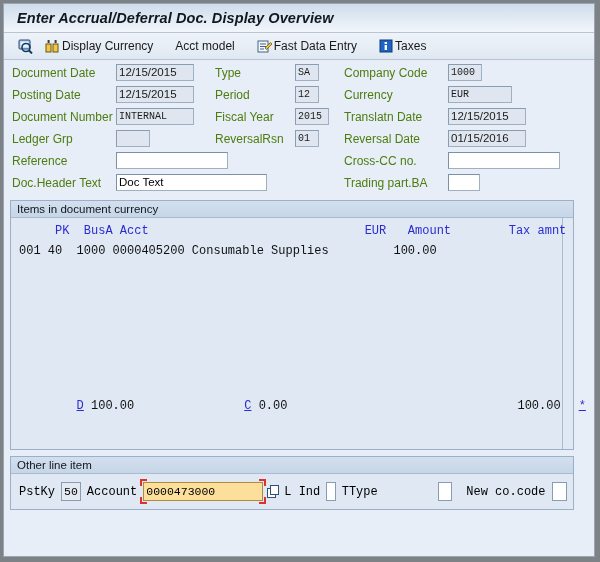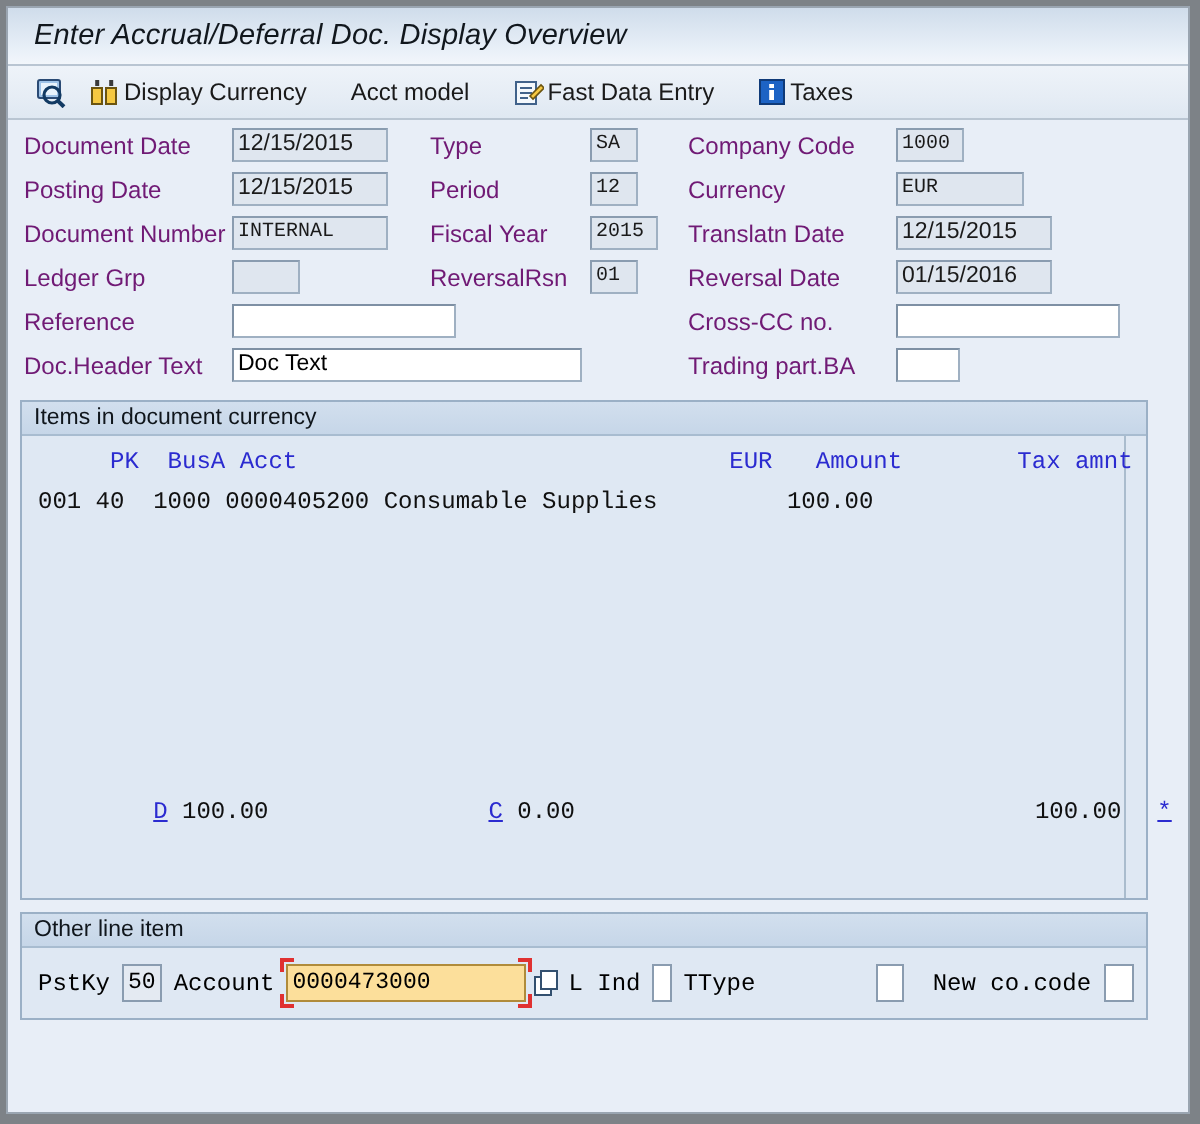--- a/index.html
+++ b/index.html
@@ -30,21 +30,21 @@
   #titlebar {
     height: 29px;
     background: linear-gradient(to bottom, #cfdceb 0%, #dde7f2 40%, #e9f0f8 75%, #f2f6fb 100%);
     border-bottom: 1px solid #b9c5d2;
     display: flex;
     align-items: center;
     padding-left: 13px;
     box-sizing: border-box;
   }
   #titlebar .title {
-    font-weight: normal;
+    font-weight: bold;
     font-style: italic;
     font-size: 14.5px;
     color: #11171d;
     letter-spacing: .1px;
   }
   
   #toolbar {
     height: 27px;
     background: linear-gradient(to bottom, #eef3f9 0%, #e6edf5 60%, #dfe8f2 100%);
     border-bottom: 1px solid #b9c5d2;
@@ -69,21 +69,21 @@
   
   #form {
     position: relative;
     padding-top: 4px;
     height: 124px;
     box-sizing: border-box;
   }
   .lbl-static {
     position: absolute;
     font-size: 12px;
-    color: #701a75;
+    color: #4d7c0f;
     white-space: nowrap;
     line-height: 15px;
   }
   .fld {
     position: absolute;
     box-sizing: border-box;
     font-family: "Liberation Sans", sans-serif;
     font-size: 11.5px;
     line-height: 15px;
     height: 17px;
@@ -253,21 +253,21 @@
     <span class="lbl-static" style="left:8px;  top:50px;">Document Number</span>
     <span class="lbl-static" style="left:8px;  top:72px;">Ledger Grp</span>
     <span class="lbl-static" style="left:8px;  top:94px;">Reference</span>
     <span class="lbl-static" style="left:8px;  top:116px;">Doc.Header Text</span>
 
     <div class="fld ro" style="left:112px; top:4px;  width:78px;">12/15/2015</div>
     <div class="fld ro" style="left:112px; top:26px; width:78px;">12/15/2015</div>
     <div class="fld ro mono" style="left:112px; top:48px; width:78px;">INTERNAL</div>
     <div class="fld ro" style="left:112px; top:70px; width:34px;"></div>
     <div class="fld rw" style="left:112px; top:92px; width:112px;"></div>
-    <div class="fld rw" style="left:112px; top:114px;width:175px;">Doc Text</div>
+    <div class="fld rw" style="left:112px; top:114px;width:151px;">Doc Text</div>
 
     <span class="lbl-static" style="left:211px; top:6px;">Type</span>
     <span class="lbl-static" style="left:211px; top:28px;">Period</span>
     <span class="lbl-static" style="left:211px; top:50px;">Fiscal Year</span>
     <span class="lbl-static" style="left:211px; top:72px;">ReversalRsn</span>
 
     <div class="fld ro mono" style="left:291px; top:4px;  width:24px;">SA</div>
     <div class="fld ro mono" style="left:291px; top:26px; width:24px;">12</div>
     <div class="fld ro mono" style="left:291px; top:48px; width:34px;">2015</div>
     <div class="fld ro mono" style="left:291px; top:70px; width:24px;">01</div>

